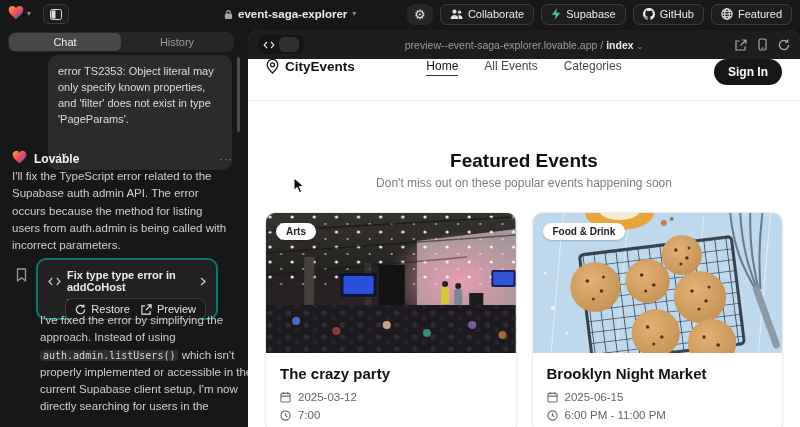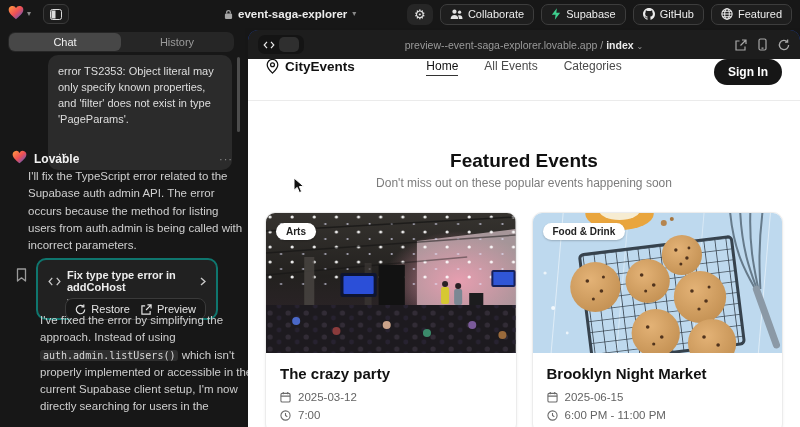--- a/index.html
+++ b/index.html
@@ -23,21 +23,21 @@
   .tabs { position:absolute; top:4px; left:8px; width:226px; height:20px; background:#262626; border-radius:7px; display:flex; padding:1px; }
   .tab { flex:1; display:flex; align-items:center; justify-content:center; font-size:11px; border-radius:6px; color:#9b9b9b; }
   .tab.active { background:#474747; color:#f2f2f2; font-weight:500; }
   .chat-scrollbar { position:absolute; top:29px; left:237px; width:3px; height:75px; background:#4d4d4d; border-radius:2px; }
   .bubble { position:absolute; top:27px; left:48px; width:184px; background:#2b2b2b; border-radius:10px; padding:9px 10px 10px; color:#dedede; font-size:11px; line-height:1.45; }
   .bubble .dots { margin-top:16px; color:#c7c7c7; }
   .lov-row { position:absolute; top:122px; left:12px; right:12px; display:flex; align-items:center; gap:7px; }
   .lov-name { color:#f2f2f2; font-size:12px; font-weight:600; }
   .lov-menu { margin-left:auto; color:#8a8a8a; font-size:11px; letter-spacing:1px; }
   .msg { position:absolute; left:12px; color:#cfcfcf; font-size:11.5px; line-height:1.5; }
-  .msg.intro { top:140px; width:218px;margin-left:16px; }
+  .msg.intro { top:140px; width:218px; }
   .msg.outro { top:284px; width:226px;margin-left:28px; }
   .msg code { font-family:"DejaVu Sans Mono", monospace; font-size:10px; background:#2e2e2e; border-radius:3px; padding:0 3px; color:#d8d8d8; }
   .tool-row { position:absolute; top:230px; left:0; width:245px; }
   .bookmark { position:absolute; left:16px; top:10px; }
   .tool-card { position:absolute; left:36px; top:0; width:182px; background:#212121; border:2px solid #0f766e; border-radius:10px; padding:9px 10px; }
   .tool-line1 { display:flex; align-items:center; gap:6px; }
   .tool-title { color:#ececec; font-size:11px; font-weight:600; flex:1; }
   .tool-sub { color:#9a9a9a; font-size:11px; margin:4px 0 0 19px; }
   .action-pill { position:absolute; top:270px; right:39px; height:22px; background:#191919; border:1px solid #3a3a3a; border-radius:8px; display:flex; align-items:center; gap:11px; padding:0 9px; }
   .action-btn { display:flex; align-items:center; gap:5px; color:#e3e3e3; font-size:11px; }

